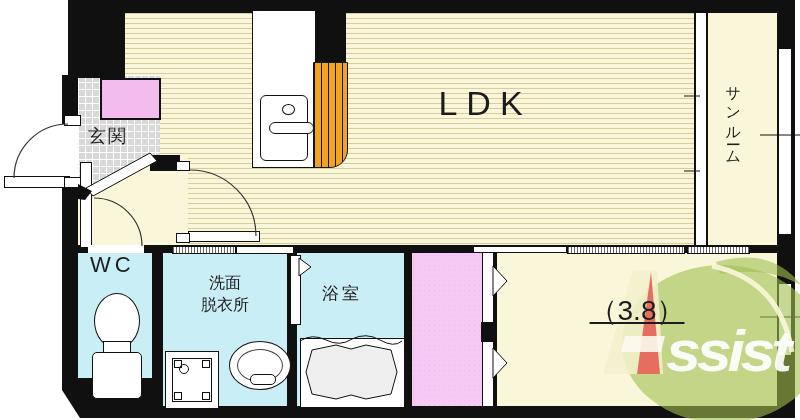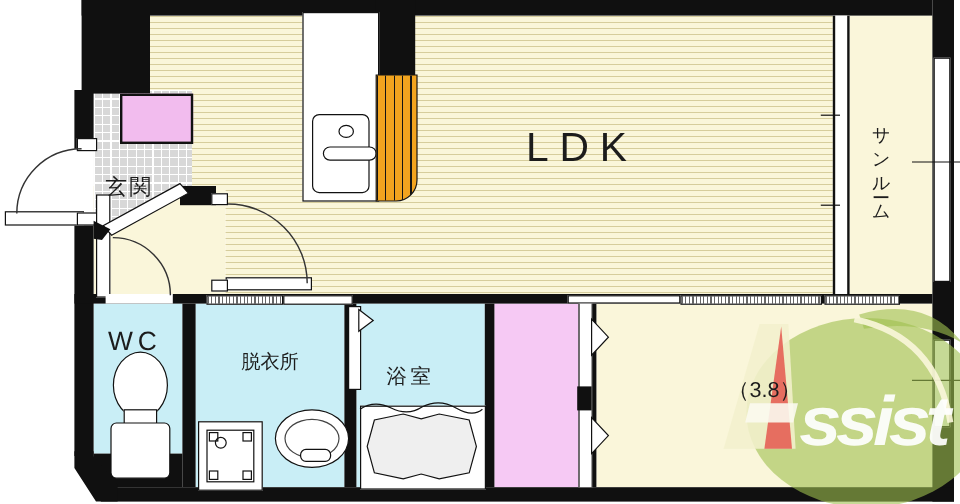--- a/index.html
+++ b/index.html
@@ -3,21 +3,21 @@
 <meta charset="utf-8">
 <style>
   html,body{margin:0;padding:0;background:#fff;}
   .plan{position:relative;width:800px;height:420px;background:#ffffff;overflow:hidden;
         font-family:"Liberation Sans","DejaVu Sans",sans-serif;color:#1c1c1c;}
   .abs{position:absolute;}
   .floor{position:absolute;z-index:1;}
   .wall{position:absolute;z-index:2;background:#101010;}
   .fixture{position:absolute;z-index:3;background:#ffffff;border:1.5px solid #111;}
   .opening{position:absolute;z-index:4;background:#ffffff;border:1px solid #111;}
-  .label{position:absolute;z-index:6;line-height:1.15;margin-top:20px;}
+  .label{position:absolute;z-index:6;line-height:1.15;}
   .cream{background:#faf6da;}
   .cyan{background:#c9eef6;}
   .pink{background:#f6c9f4;background-image:radial-gradient(#eebbea 14%,transparent 15%);background-size:5px 5px;}
   .stripes{background-color:#faf6da;
            background-image:repeating-linear-gradient(to bottom,#d6cd9c 0,#d6cd9c 1px,transparent 1px,transparent 5px);}
   .tile{background-color:#d8d8d8;
         background-image:repeating-linear-gradient(to right,#ffffff 0,#ffffff 1px,transparent 1px,transparent 7px),
                          repeating-linear-gradient(to bottom,#ffffff 0,#ffffff 1px,transparent 1px,transparent 7px);}
   .hatch{background-color:#ffffff;
          background-image:repeating-linear-gradient(to right,#666 0,#666 1px,transparent 1px,transparent 3px);
@@ -149,23 +149,24 @@
 
   <div class="label" style="left:395px;top:84px;width:180px;text-align:center;">
     <div style="font-size:34px;letter-spacing:9px;">LDK</div>
   </div>
 
   <div class="label vtext" style="left:725px;top:76px;height:110px;font-size:15px;letter-spacing:3px;">サンルーム</div>
 
   <div class="label" style="left:90px;top:252px;width:52px;font-size:22px;letter-spacing:4px;">WC</div>
 
   <div class="label" style="left:173px;top:272px;width:104px;text-align:center;font-size:16px;line-height:1.35;">
+    <div>洗面</div>
     <div>脱衣所</div>
   </div>
 
   <div class="label" style="left:322px;top:284px;font-size:17px;letter-spacing:3px;">浴室</div>
 
 
   <div class="label" style="left:575px;top:292px;width:124px;text-align:center;">
-    <div style="font-size:18px;margin-top:3px;">（3.8）</div>
+    <div style="font-size:28px;margin-top:3px;text-decoration:underline;">（3.8）</div>
   </div>
 
 </div>
 
 </body></html>

